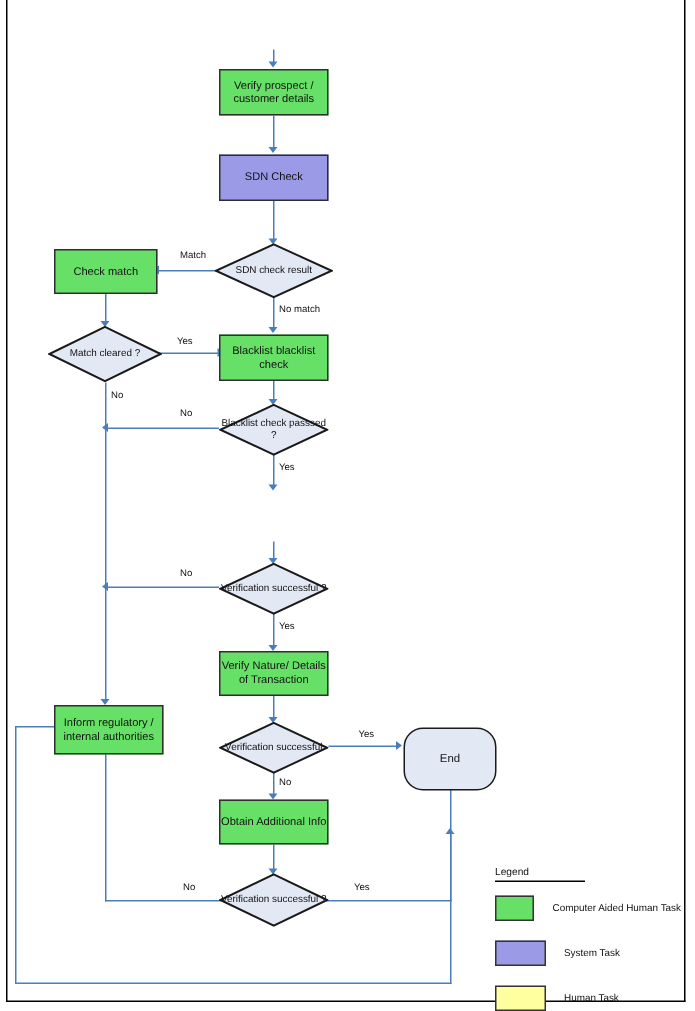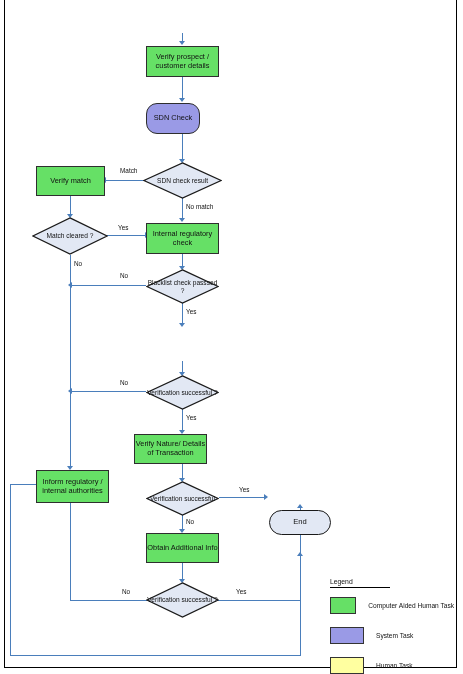--- a/index.html
+++ b/index.html
@@ -128,62 +128,62 @@
   <div class="arrow right" style="left:41px;top:481px;"></div>
   <div class="edge h" style="left:10px;top:655px;width:291px;"></div>
   <div class="edge v" style="left:300px;top:556px;height:100px;"></div>
   <div class="arrow up" style="left:297px;top:552px;"></div>
 
 
   <div class="node proc green" style="left:146px;top:46px;width:73px;height:31px;">
     <span>Verify prospect / customer details</span>
   </div>
 
-  <div class="node proc purple" style="left:146px;top:103px;width:54px;height:31px;border-radius:11px;">
+  <div class="node proc purple" style="left:146px;top:103px;width:73px;height:31px;">
     <span>SDN Check</span>
   </div>
 
   <div class="dia" style="left:143px;top:162px;width:79px;height:37px;">
     <svg class="shape" viewBox="0 0 79 37" preserveAspectRatio="none">
       <polygon points="39.5,0.9 78.1,18.5 39.5,36.1 0.9,18.5" fill="#e2e8f4" stroke="#1a1a1a" stroke-width="1.3"></polygon>
     </svg>
     <div class="label">SDN check result</div>
   </div>
 
   <div class="node proc green" style="left:36px;top:166px;width:69px;height:30px;">
-    <span>Verify match</span>
+    <span>Check match</span>
   </div>
 
   <div class="dia" style="left:32px;top:217px;width:76px;height:38px;">
     <svg class="shape" viewBox="0 0 76 38" preserveAspectRatio="none">
       <polygon points="38,0.9 75.1,19 38,37.1 0.9,19" fill="#e2e8f4" stroke="#1a1a1a" stroke-width="1.3"></polygon>
     </svg>
     <div class="label">Match cleared ?</div>
   </div>
 
   <div class="node proc green" style="left:146px;top:223px;width:73px;height:31px;">
-    <span>Internal regulatory check</span>
+    <span>Blacklist blacklist check</span>
   </div>
 
   <div class="dia" style="left:146px;top:269px;width:73px;height:35px;">
     <svg class="shape" viewBox="0 0 73 35" preserveAspectRatio="none">
       <polygon points="36.5,0.9 72.1,17.5 36.5,34.1 0.9,17.5" fill="#e2e8f4" stroke="#1a1a1a" stroke-width="1.3"></polygon>
     </svg>
     <div class="label">Blacklist check passsed ?</div>
   </div>
 
 
   <div class="dia" style="left:146px;top:375px;width:73px;height:35px;">
     <svg class="shape" viewBox="0 0 73 35" preserveAspectRatio="none">
       <polygon points="36.5,0.9 72.1,17.5 36.5,34.1 0.9,17.5" fill="#e2e8f4" stroke="#1a1a1a" stroke-width="1.3"></polygon>
     </svg>
     <div class="label">Verification successful ?</div>
   </div>
 
-  <div class="node proc green" style="left:134px;top:434px;width:73px;height:30px;">
+  <div class="node proc green" style="left:146px;top:434px;width:73px;height:30px;">
     <span>Verify Nature/ Details of Transaction</span>
   </div>
 
   <div class="dia" style="left:146px;top:481px;width:73px;height:35px;">
     <svg class="shape" viewBox="0 0 73 35" preserveAspectRatio="none">
       <polygon points="36.5,0.9 72.1,17.5 36.5,34.1 0.9,17.5" fill="#e2e8f4" stroke="#1a1a1a" stroke-width="1.3"></polygon>
     </svg>
     <div class="label">Verification successful</div>
   </div>
 
@@ -195,21 +195,21 @@
     <span>Obtain Additional Info</span>
   </div>
 
   <div class="dia" style="left:146px;top:582px;width:73px;height:36px;">
     <svg class="shape" viewBox="0 0 73 36" preserveAspectRatio="none">
       <polygon points="36.5,0.9 72.1,18 36.5,35.1 0.9,18" fill="#e2e8f4" stroke="#1a1a1a" stroke-width="1.3"></polygon>
     </svg>
     <div class="label">Verification successful ?</div>
   </div>
 
-  <div class="node terminator" style="left:269px;top:510px;width:62px;height:25px;">
+  <div class="node terminator" style="left:269px;top:485px;width:62px;height:42px;">
     <span>End</span>
   </div>
 
   <div id="legend">
     <div class="ltitle">Legend</div>
     <div class="lrule"></div>
 
     <div class="lrow">
       <div class="sw" style="background:#66e066;"></div>
       <div class="ltxt">Computer Aided Human Task</div>

